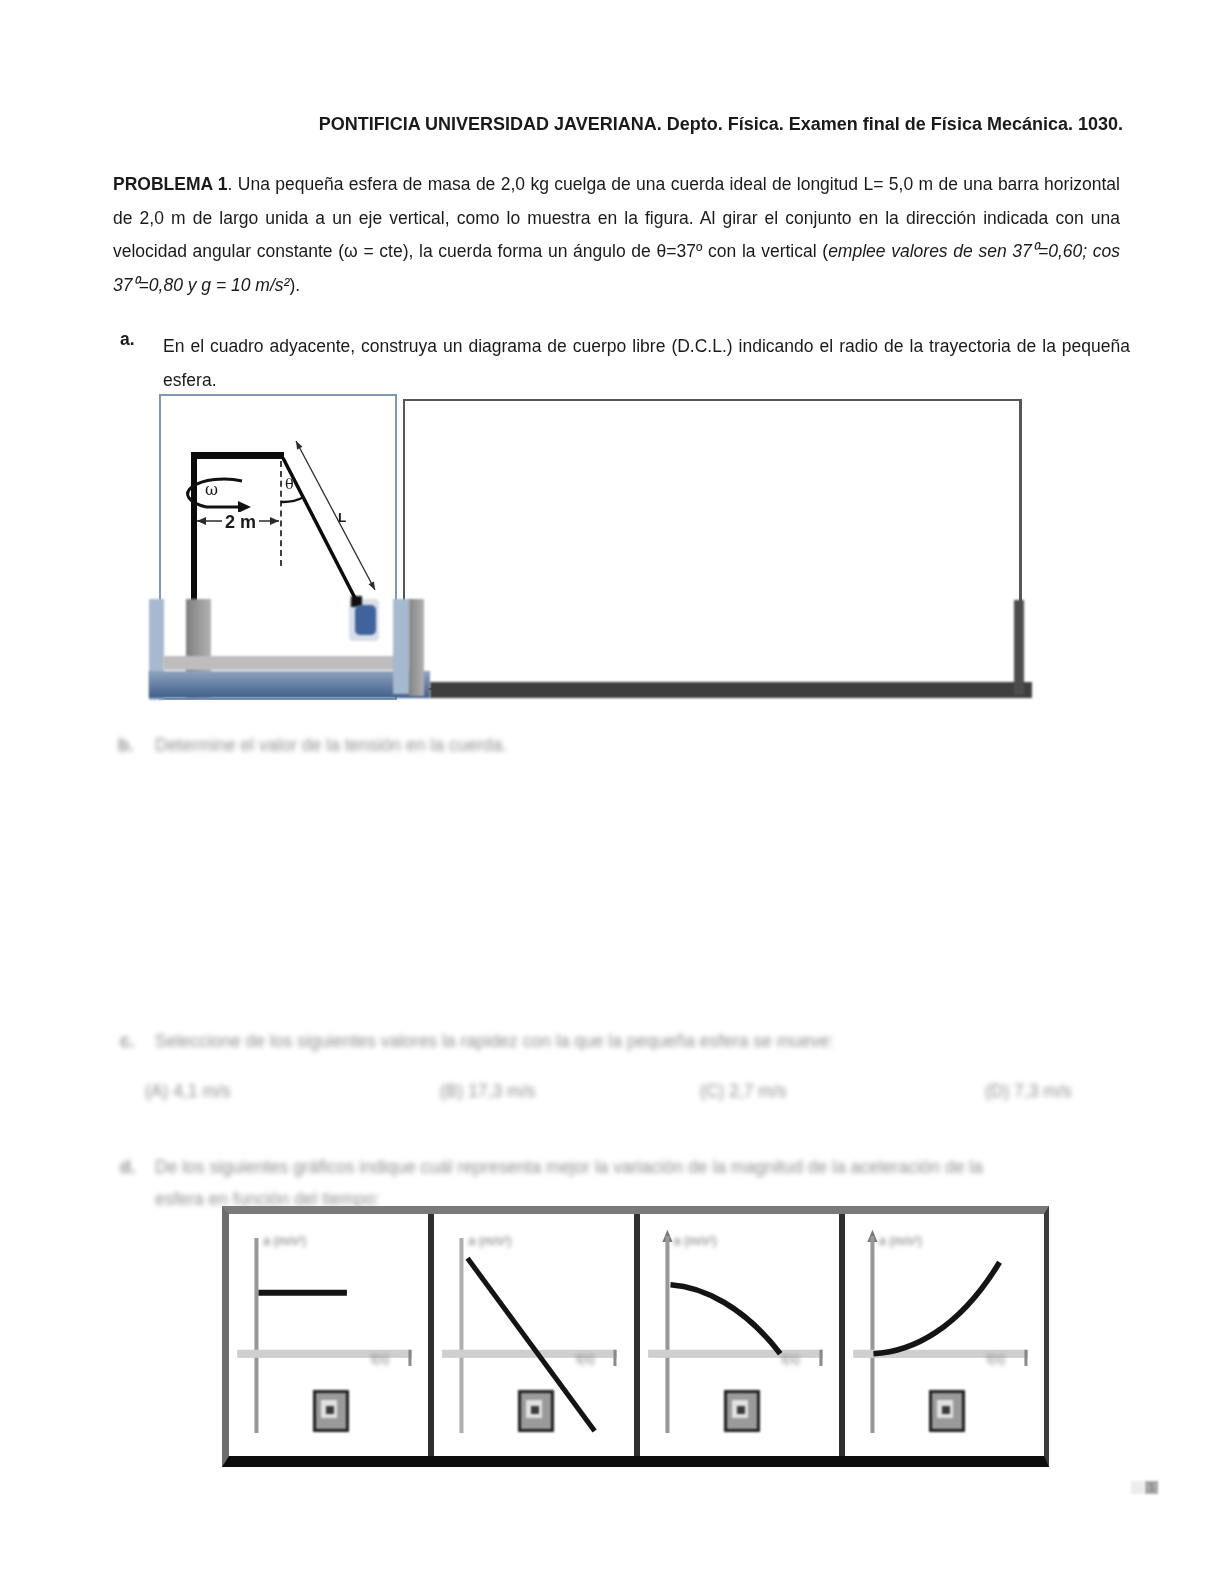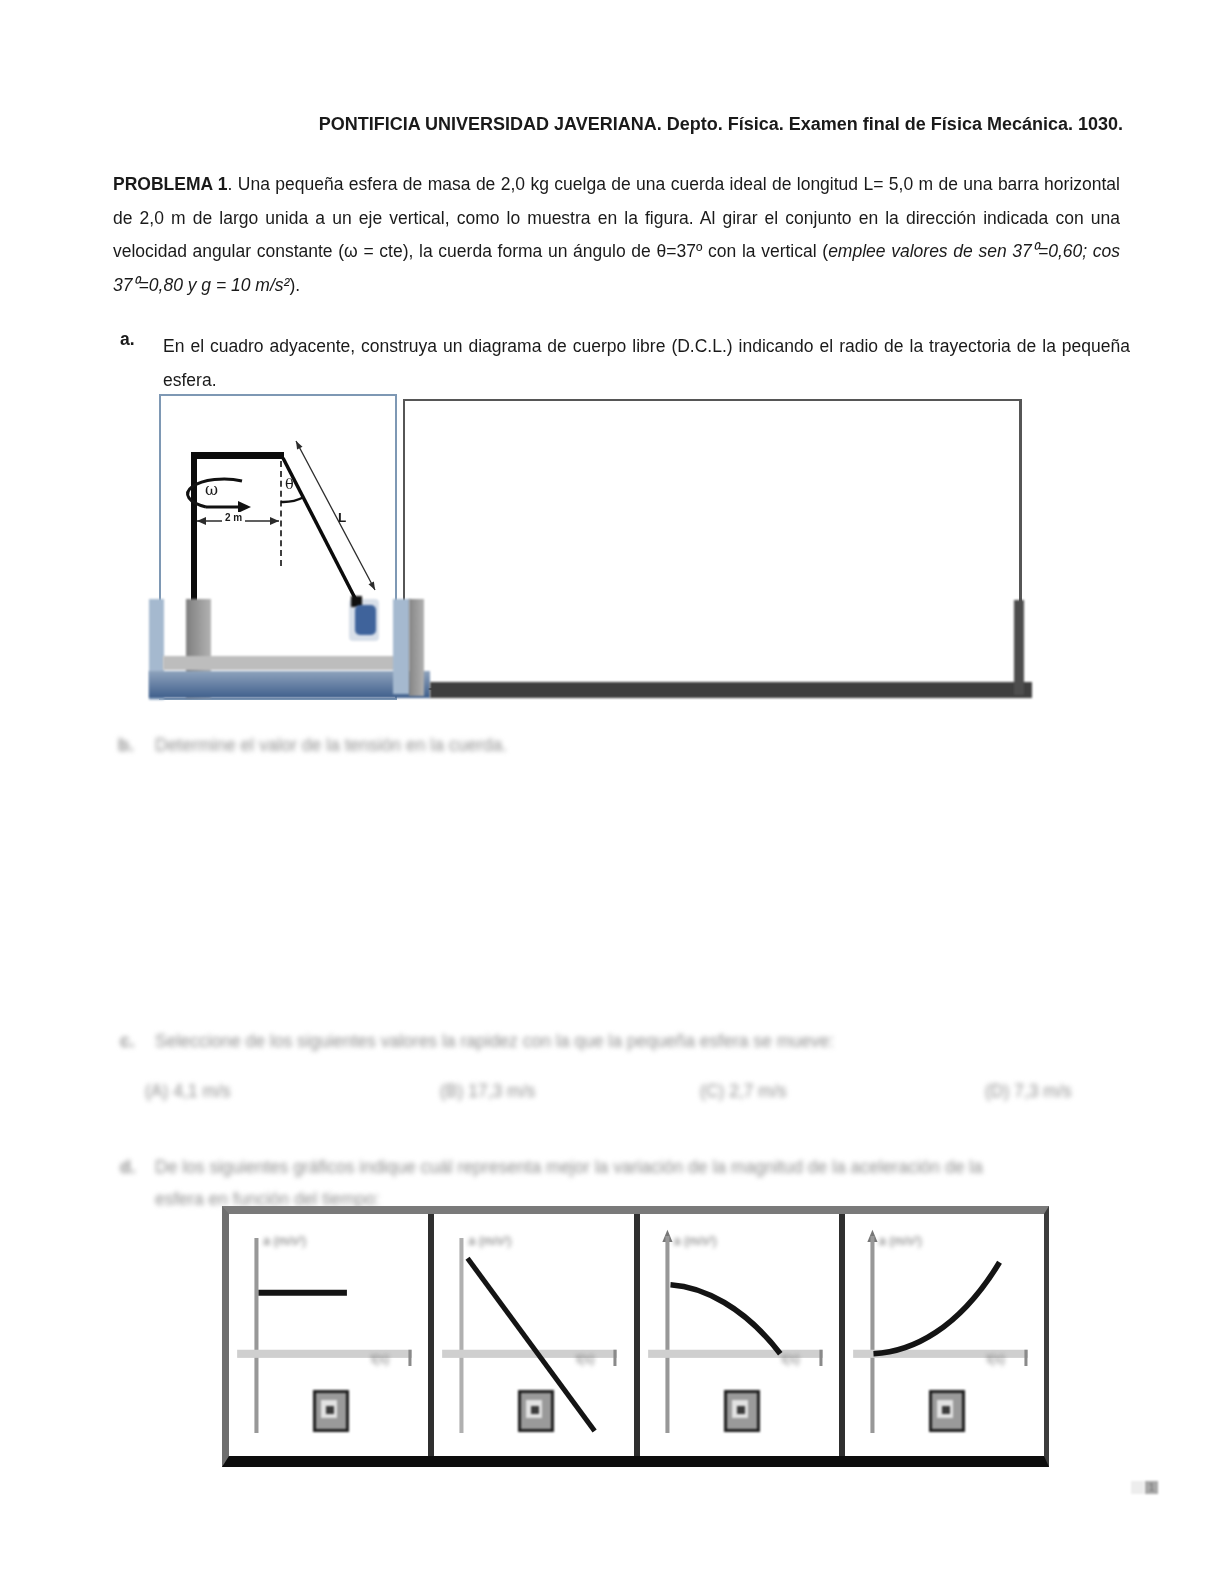--- a/index.html
+++ b/index.html
@@ -13,21 +13,21 @@
   .itemtxt{font-size:17.5px;line-height:34px;text-align:justify;}
   .lbl{font-size:17.5px;font-weight:bold;}
   .redacted{filter:blur(2.4px);color:#8f8f8f;white-space:nowrap;font-size:17.5px;}
   .redacted-sm{filter:blur(1.9px);color:#6e6e6e;white-space:nowrap;font-size:12.5px;}
   .pxl{filter:blur(1.1px);}
   .figbox{border:2px solid #7e98b4;background:#fff;}
   .ansbox{border:2px solid #565656;border-right-width:3px;background:#fff;}
   .blackbar{background:#0b0b0b;}
   .dash{border-left:2px dashed #3f3f3f;}
   .greek{font-family:"DejaVu Serif",serif;font-size:16px;}
-  .dimlbl{font-size:10px;font-weight:bold;background:#fff;padding:0 3px;}
+  .dimlbl{font-size:18px;font-weight:bold;background:#fff;padding:0 3px;}
   
   #graphwrap{border-top:8px solid #7a7a7a;border-left:7px solid #6e6e6e;
              border-right:5px solid #3c3c3c;border-bottom:11px solid #0d0d0d;
              background:#fff;display:flex;}
   .gpanel{position:relative;flex:1 1 0;background:#fff;}
   .gpanel + .gpanel{border-left:6px solid #2f2f2f;}
   .gpanel svg{display:block;width:100%;height:100%;}
   .chk{position:absolute;left:84px;top:176px;width:30px;height:36px;background:#9a9a9a;
        border:3px solid #1e1e1e;filter:blur(0.9px);}
   .chk .in{position:absolute;left:5px;top:7px;width:16px;height:18px;background:#e2e2e2;}

